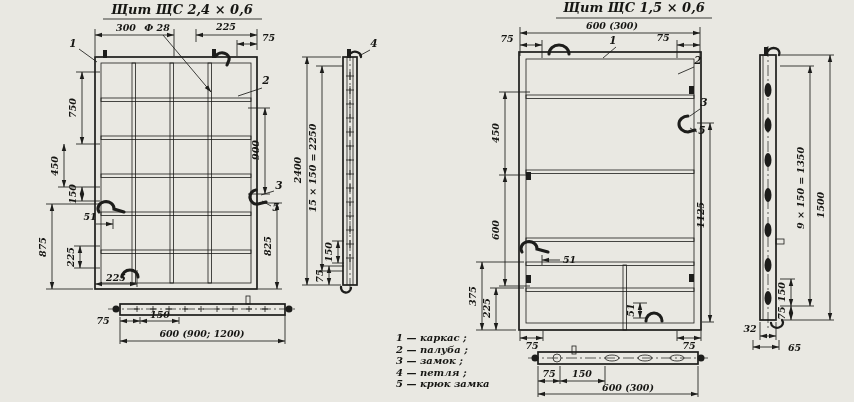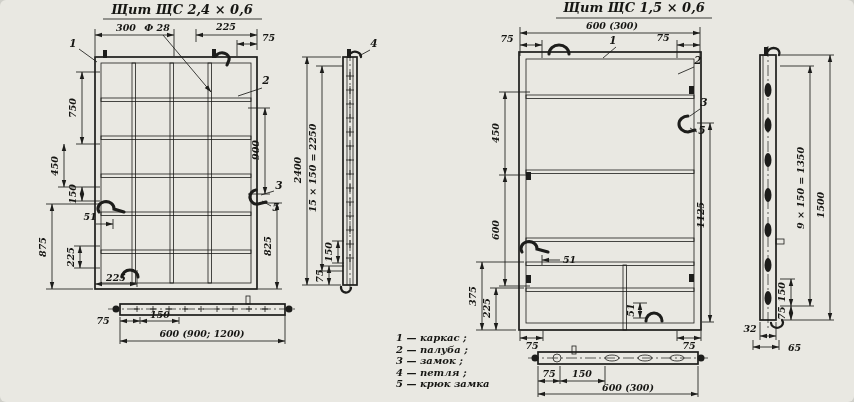--- a/index.html
+++ b/index.html
@@ -1,17 +1,17 @@
 <!DOCTYPE html>
 <html><head>
 <meta charset="utf-8">
 <style>
   html,body{margin:0;padding:0;background:#cfcfc9;}
   .stage{position:relative;width:854px;height:402px;overflow:hidden;
-         font-family:"DejaVu Serif",serif;border-radius:6px;}
+         font-family:"DejaVu Serif",serif;}
   svg{position:absolute;left:0;top:0;}
   .ln   {stroke:#1d1d1b;stroke-width:1.7;fill:none;}
   .thin {stroke:#1d1d1b;stroke-width:.8;fill:none;}
   .dim  {stroke:#1d1d1b;stroke-width:.85;fill:none;}
   .thick{stroke:#1d1d1b;stroke-width:3.1;fill:none;stroke-linecap:round;}
   .thk2 {stroke:#1d1d1b;stroke-width:2.3;fill:none;stroke-linecap:round;}
   .cl   {stroke:#1d1d1b;stroke-width:.7;fill:none;stroke-dasharray:11 3 2 3;}
   .fil  {fill:#1d1d1b;stroke:none;}
   text{fill:#161613;font-style:italic;font-weight:bold;
        font-family:"DejaVu Serif",serif;}

